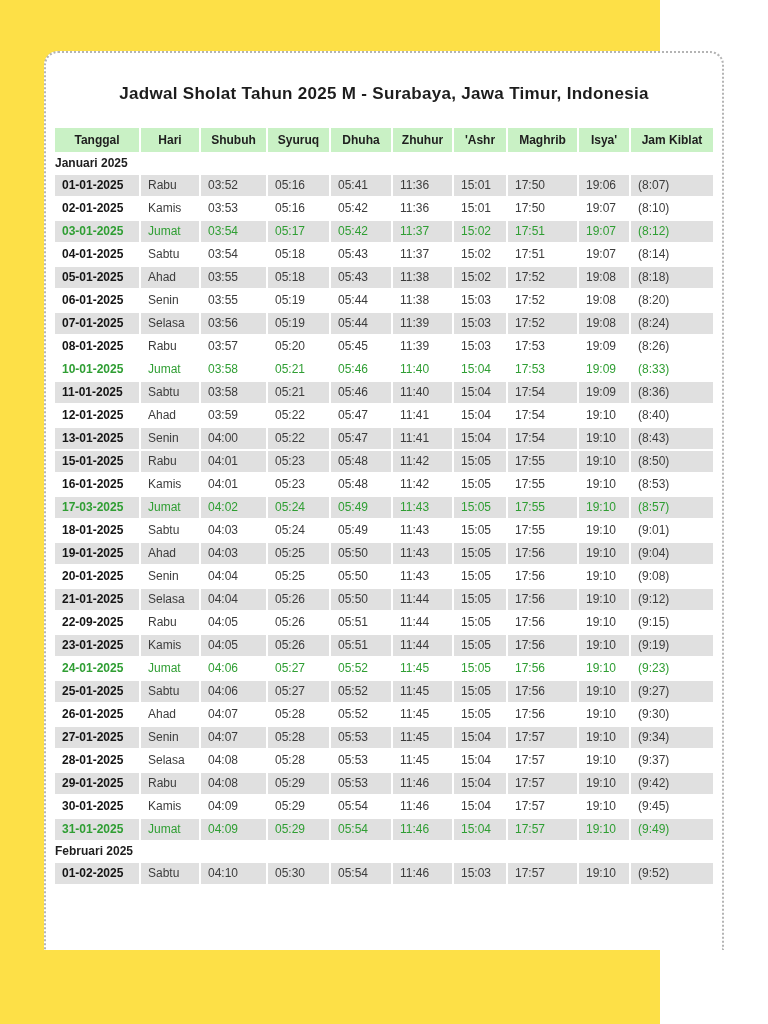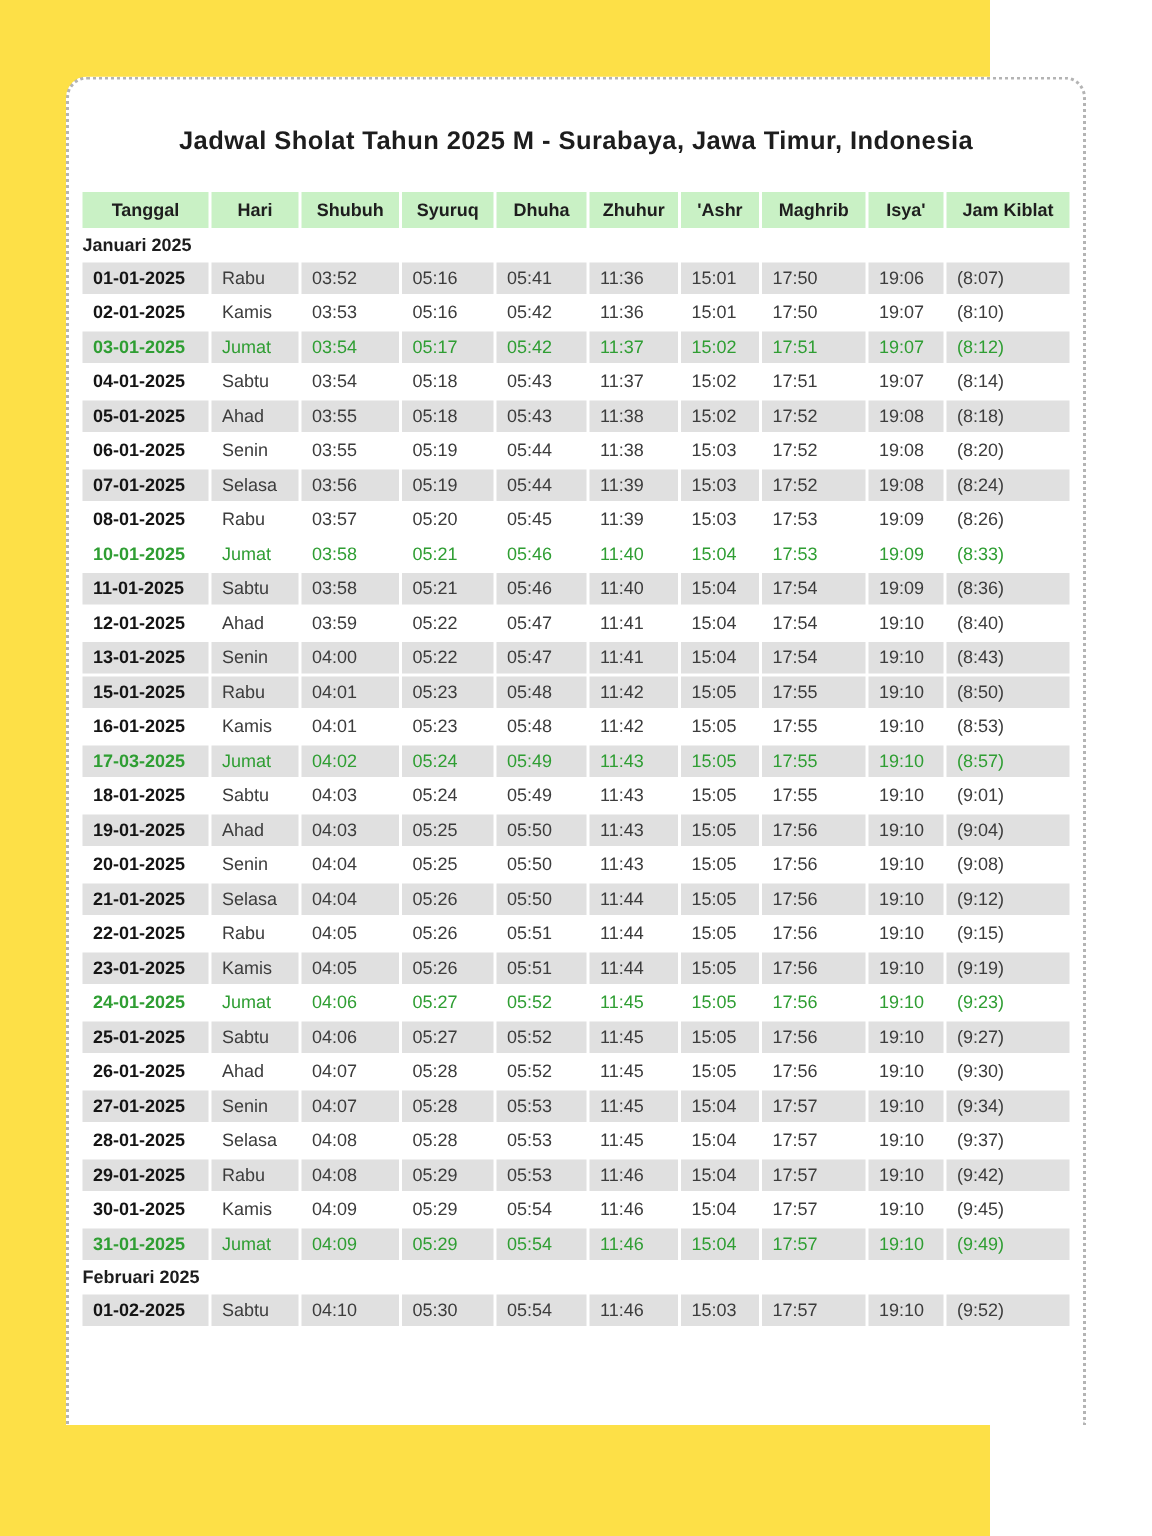--- a/index.html
+++ b/index.html
@@ -330,21 +330,21 @@
             <td>04:04</td>
             <td>05:26</td>
             <td>05:50</td>
             <td>11:44</td>
             <td>15:05</td>
             <td>17:56</td>
             <td>19:10</td>
             <td>(9:12)</td>
           </tr>
           <tr class="data-row">
-            <td class="date-cell">22-01-2025</td>
+            <td class="date-cell">22-09-2025</td>
             <td>Rabu</td>
             <td>04:05</td>
             <td>05:26</td>
             <td>05:51</td>
             <td>11:44</td>
             <td>15:05</td>
             <td>17:56</td>
             <td>19:10</td>
             <td>(9:15)</td>
           </tr>

